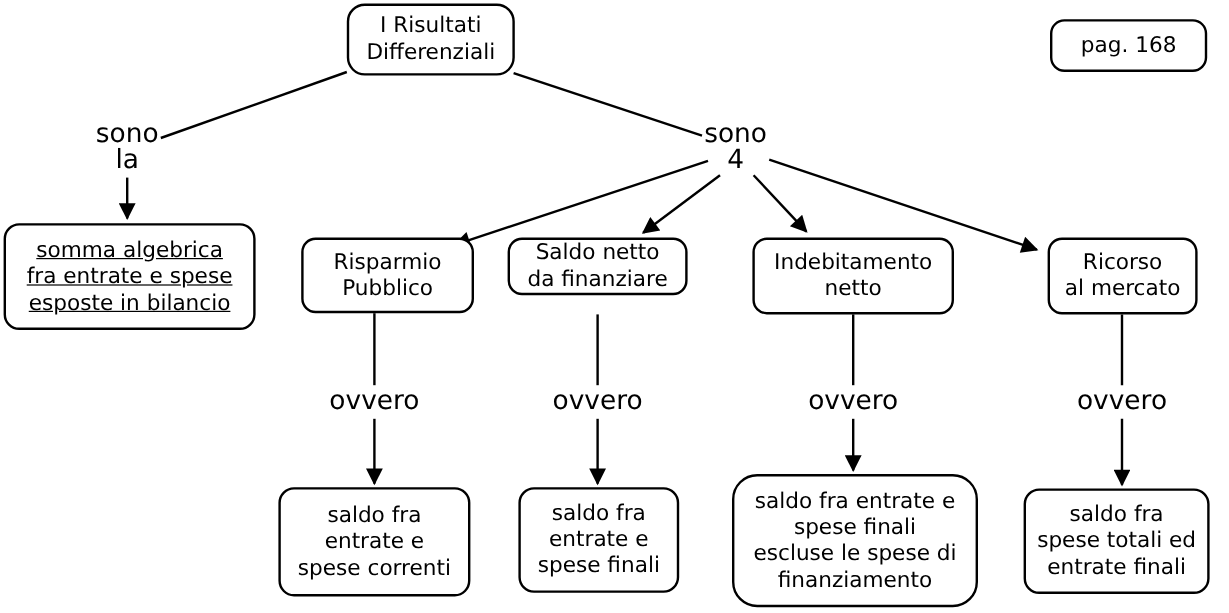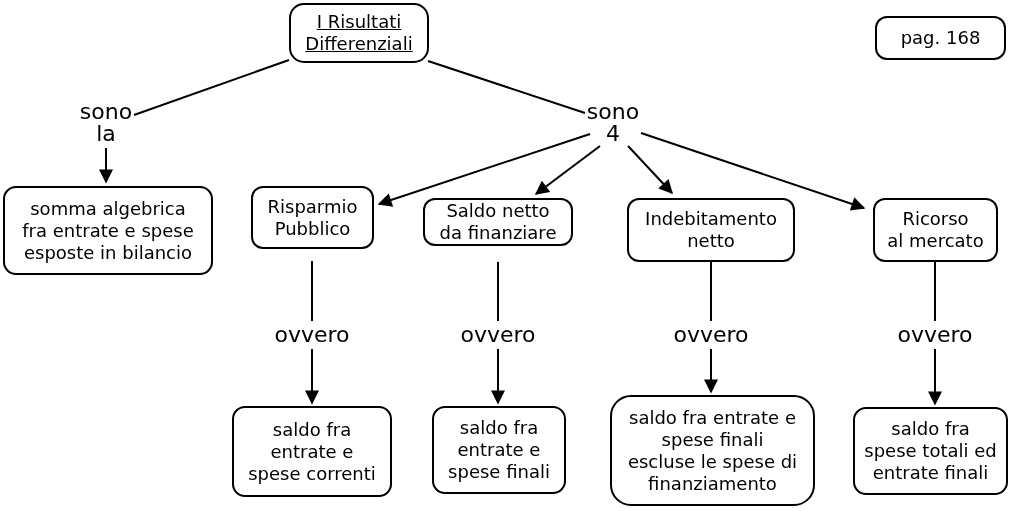--- a/index.html
+++ b/index.html
@@ -40,24 +40,24 @@
   .link-label {
     position: absolute;
     text-align: center;
     font-size: 22px;
     line-height: 22px;
     white-space: pre-line;
     background: transparent;
     z-index: 2;
   }
   
-  .n-root          { left: 289px; top: 3px;   width: 140px; height: 60px; border-radius: 15px; text-decoration: underline; }
+  .n-root          { left: 289px; top: 3px;   width: 140px; height: 60px; border-radius: 15px; }
   .n-page          { left: 875px; top: 16px;  width: 131px; height: 44px; border-radius: 12px; }
-  .n-left-def      { left: 3px;   top: 186px; width: 210px; height: 89px; border-radius: 13px; }
-  .n-risparmio     { left: 251px; top: 186px; width: 123px; height: 63px; border-radius: 12px; }
+  .n-left-def      { left: 3px;   top: 186px; width: 210px; height: 89px; border-radius: 13px; text-decoration: underline; }
+  .n-risparmio     { left: 251px; top: 198px; width: 144px; height: 63px; border-radius: 12px; }
   .n-saldonetto    { left: 423px; top: 198px; width: 150px; height: 48px; border-radius: 12px; }
   .n-indebitamento { left: 627px; top: 198px; width: 168px; height: 64px; border-radius: 12px; }
   .n-ricorso       { left: 873px; top: 198px; width: 125px; height: 64px; border-radius: 12px; }
   .n-def1          { left: 232px; top: 406px; width: 160px; height: 91px; border-radius: 13px; }
   .n-def2          { left: 432px; top: 406px; width: 134px; height: 88px; border-radius: 13px; }
   .n-def3          { left: 610px; top: 395px; width: 205px; height: 111px; border-radius: 21px; }
   .n-def4          { left: 853px; top: 407px; width: 155px; height: 88px; border-radius: 13px; }
   .l-sono-la  { left: 56px;  top: 101px; width: 100px; }
   .l-sono-4   { left: 563px; top: 101px; width: 100px; }
   .l-ovvero-1 { left: 262px; top: 324px; width: 100px; }

